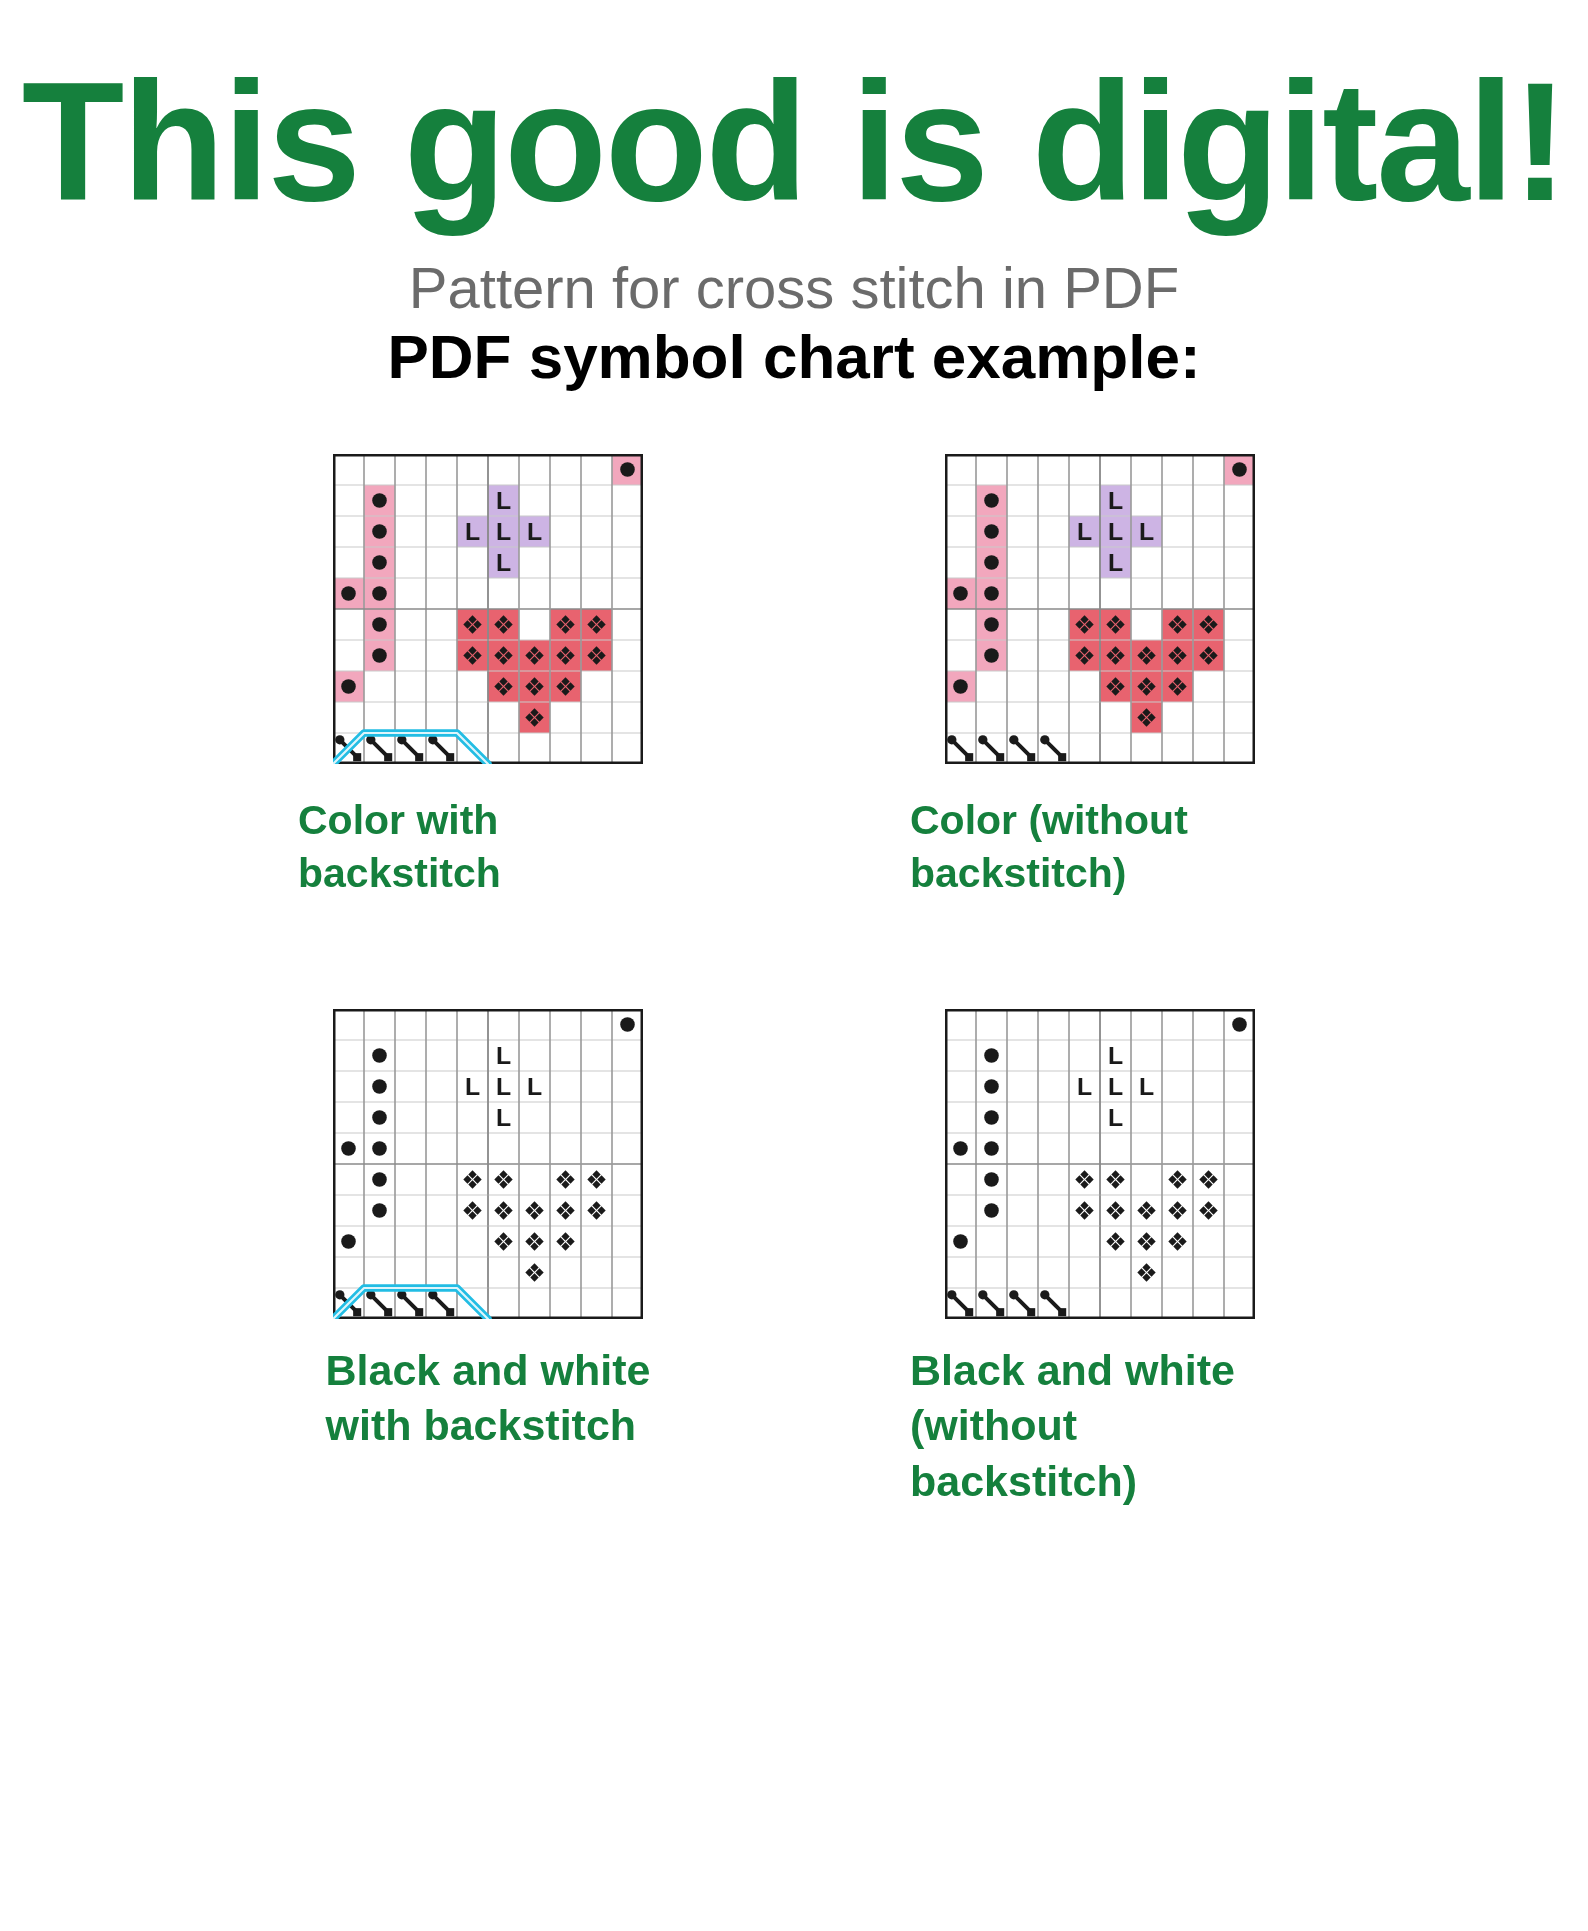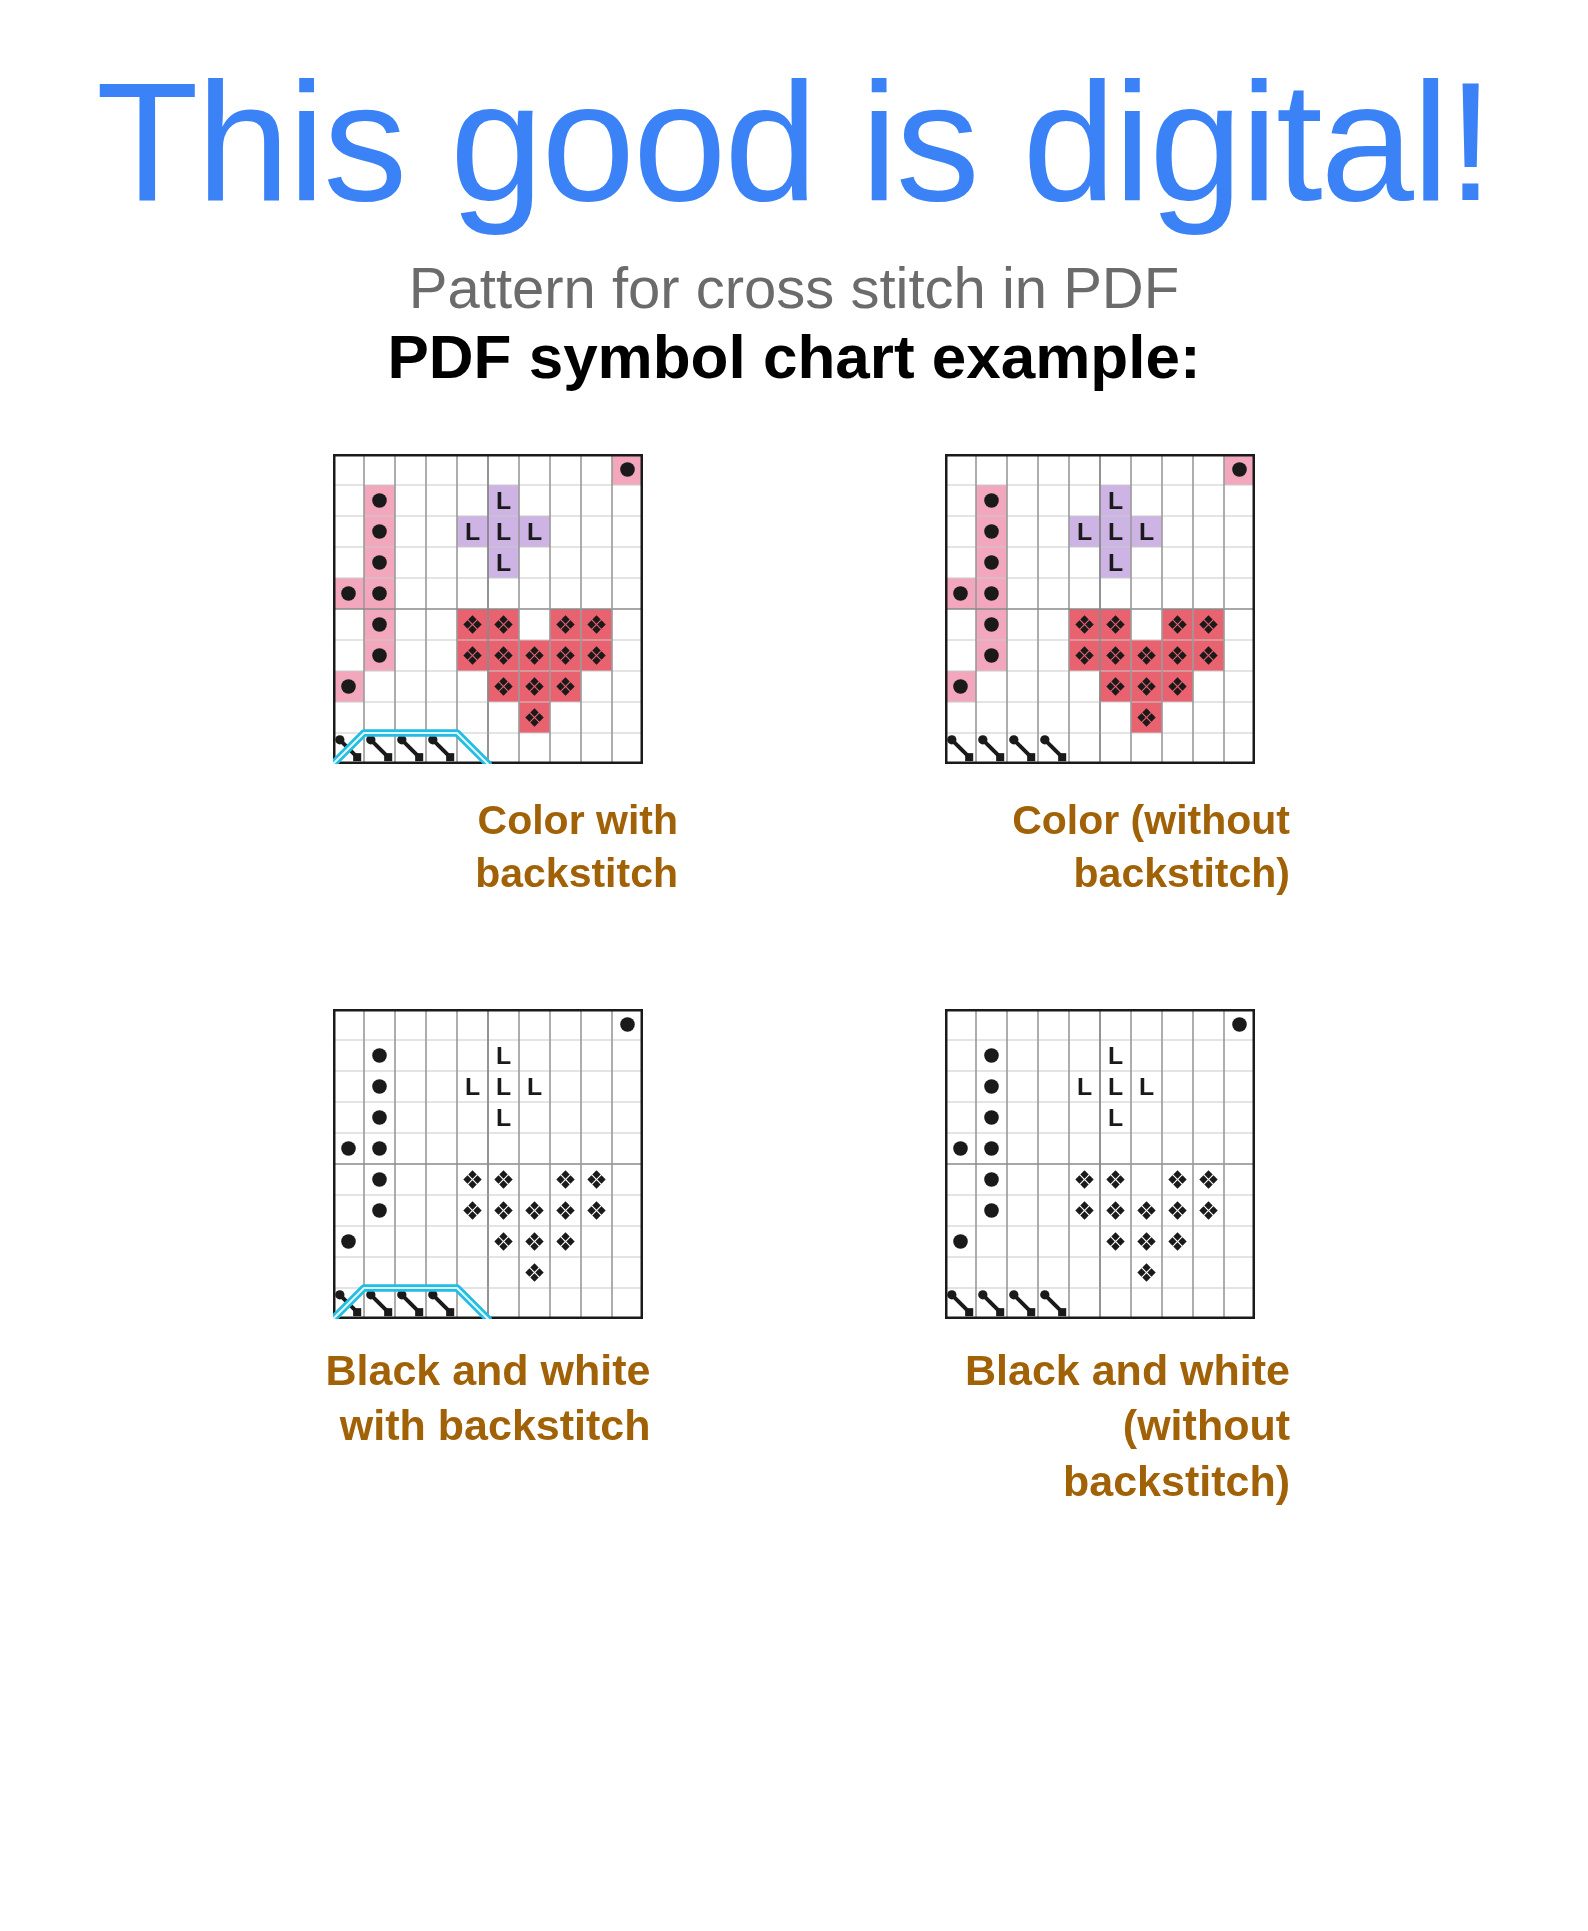--- a/index.html
+++ b/index.html
@@ -11,23 +11,23 @@
     position:relative;
   }
   .page{
     width:1588px;height:1931px;
     position:relative;
     display:flex;
     flex-direction:column;
     align-items:center;
   }
   .title{
-    color:#3b82f6;
+    color:#15803d;
     font-size:168px;
-    font-weight:400;
+    font-weight:700;
     letter-spacing:-2px;
     line-height:1.0;
     margin-top:58px;
     text-align:right;
     white-space:nowrap;
   }
   .subtitle{
     color:#6b6b6b;
     font-size:58px;
     font-weight:400;
@@ -60,22 +60,22 @@
   .grid-holder{
     position:relative;
     width:310px;
     height:310px;
   }
   .grid-svg{ display:block; }
   .chart-label{
     margin-top:30px;
     font-size:41px;
     font-weight:bold;
-    color:#a16207;
-    text-align:right;
+    color:#15803d;
+    text-align:left;
     line-height:1.30;
     white-space:pre-line;
   }
   .chart-row.second .chart-label{ font-size:43px; margin-top:24px; }
 </style>
 </head>
 <body>
 
 <div class="page">
 

